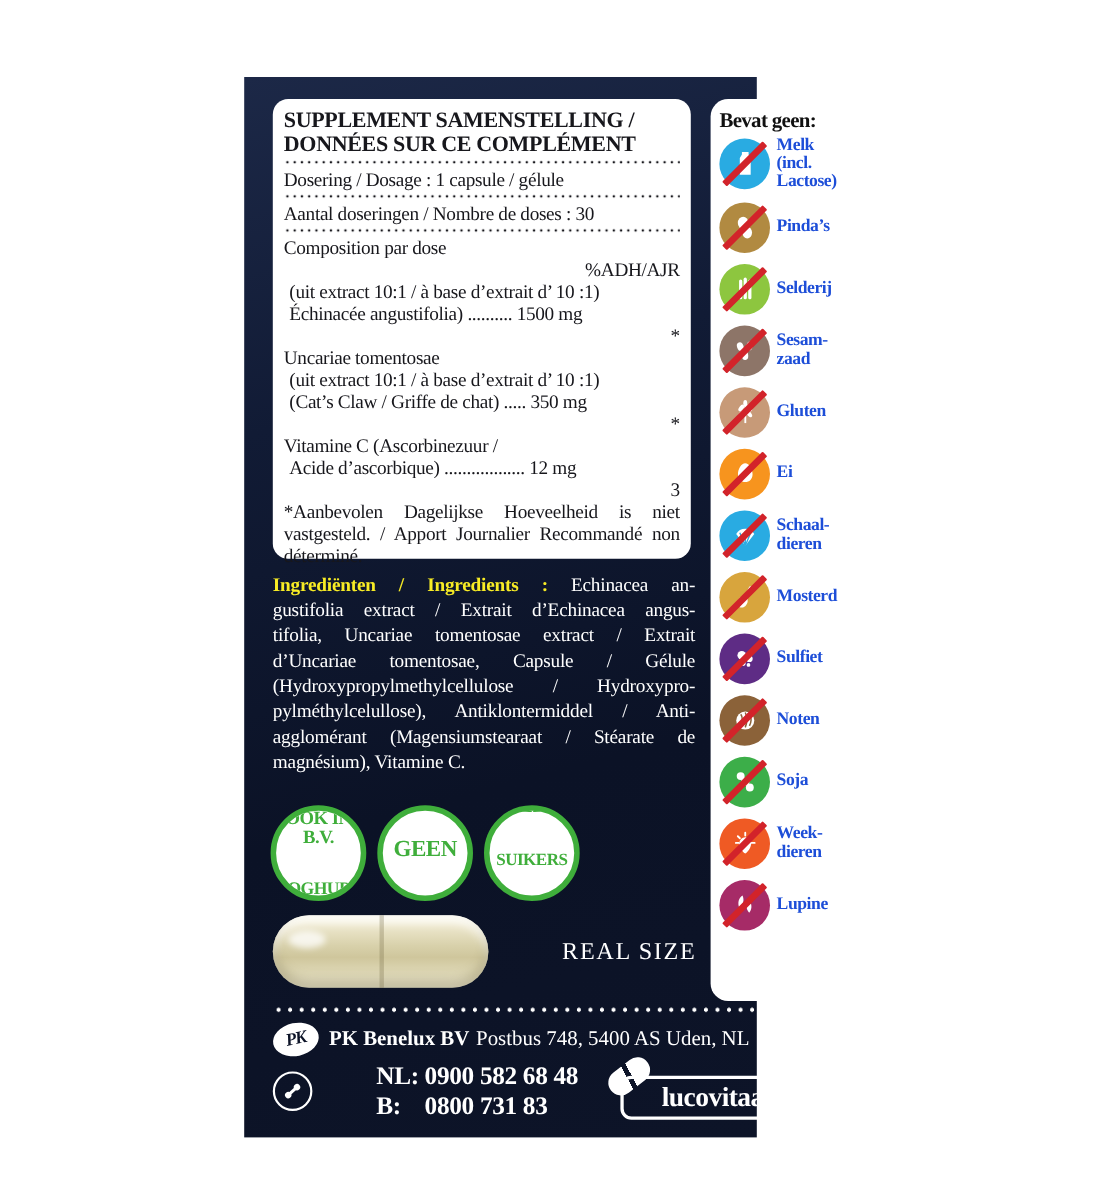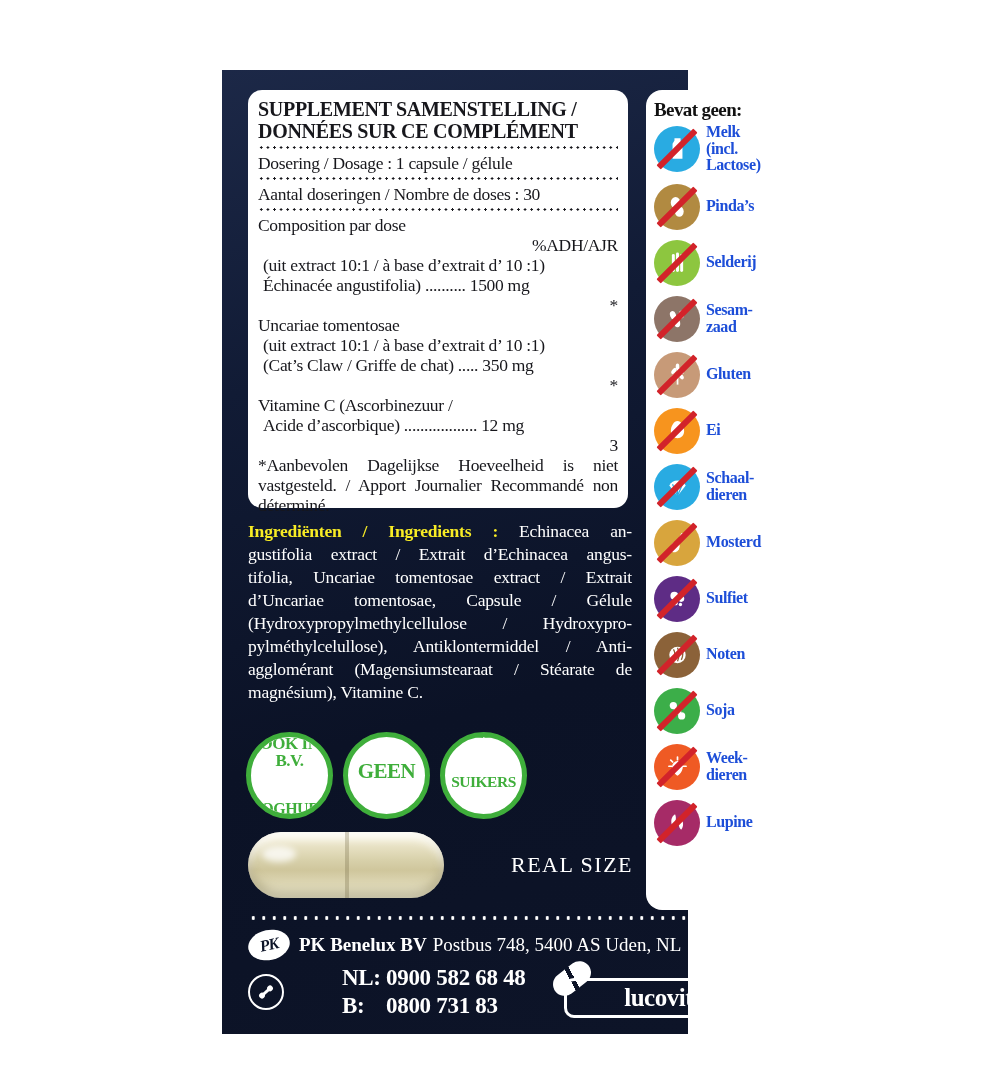--- a/index.html
+++ b/index.html
@@ -88,21 +88,21 @@
   .phone-block{position:absolute;left:26px;top:894px;display:flex;color:#fff;gap:48px;}
   .phone-icon{width:36px;height:36px;border:2.5px solid #fff;border-radius:50%;
     box-sizing:border-box;align-self:center;margin-right:10px;flex:0 0 auto;
     display:flex;align-items:center;justify-content:center;}
   .phone-icon svg{width:24px;height:24px;}
   .phone-lines{font-size:23px;font-weight:bold;line-height:28px;letter-spacing:-0.3px;}
   .plabel{display:inline-block;width:44px;}
   .luco-logo{
     position:absolute;left:342px;top:908px;width:188px;height:40px;
     border:3px solid #ffffff;border-radius:10px;box-sizing:border-box;
-    display:flex;align-items:center;justify-content:flex-end;
+    display:flex;align-items:center;justify-content:center;
     color:#ffffff;font-weight:bold;font-size:25px;letter-spacing:-0.5px;padding-left:12px;
   }
   .luco-capsule{
     position:absolute;left:-16px;top:-14px;width:42px;height:23px;border-radius:12px;
     transform:rotate(-38deg);
     background:linear-gradient(100deg,#ffffff 0 45%,rgba(0,0,0,0) 45% 55%,#ffffff 55% 100%);
   }
 
   
   .allergen-panel{

